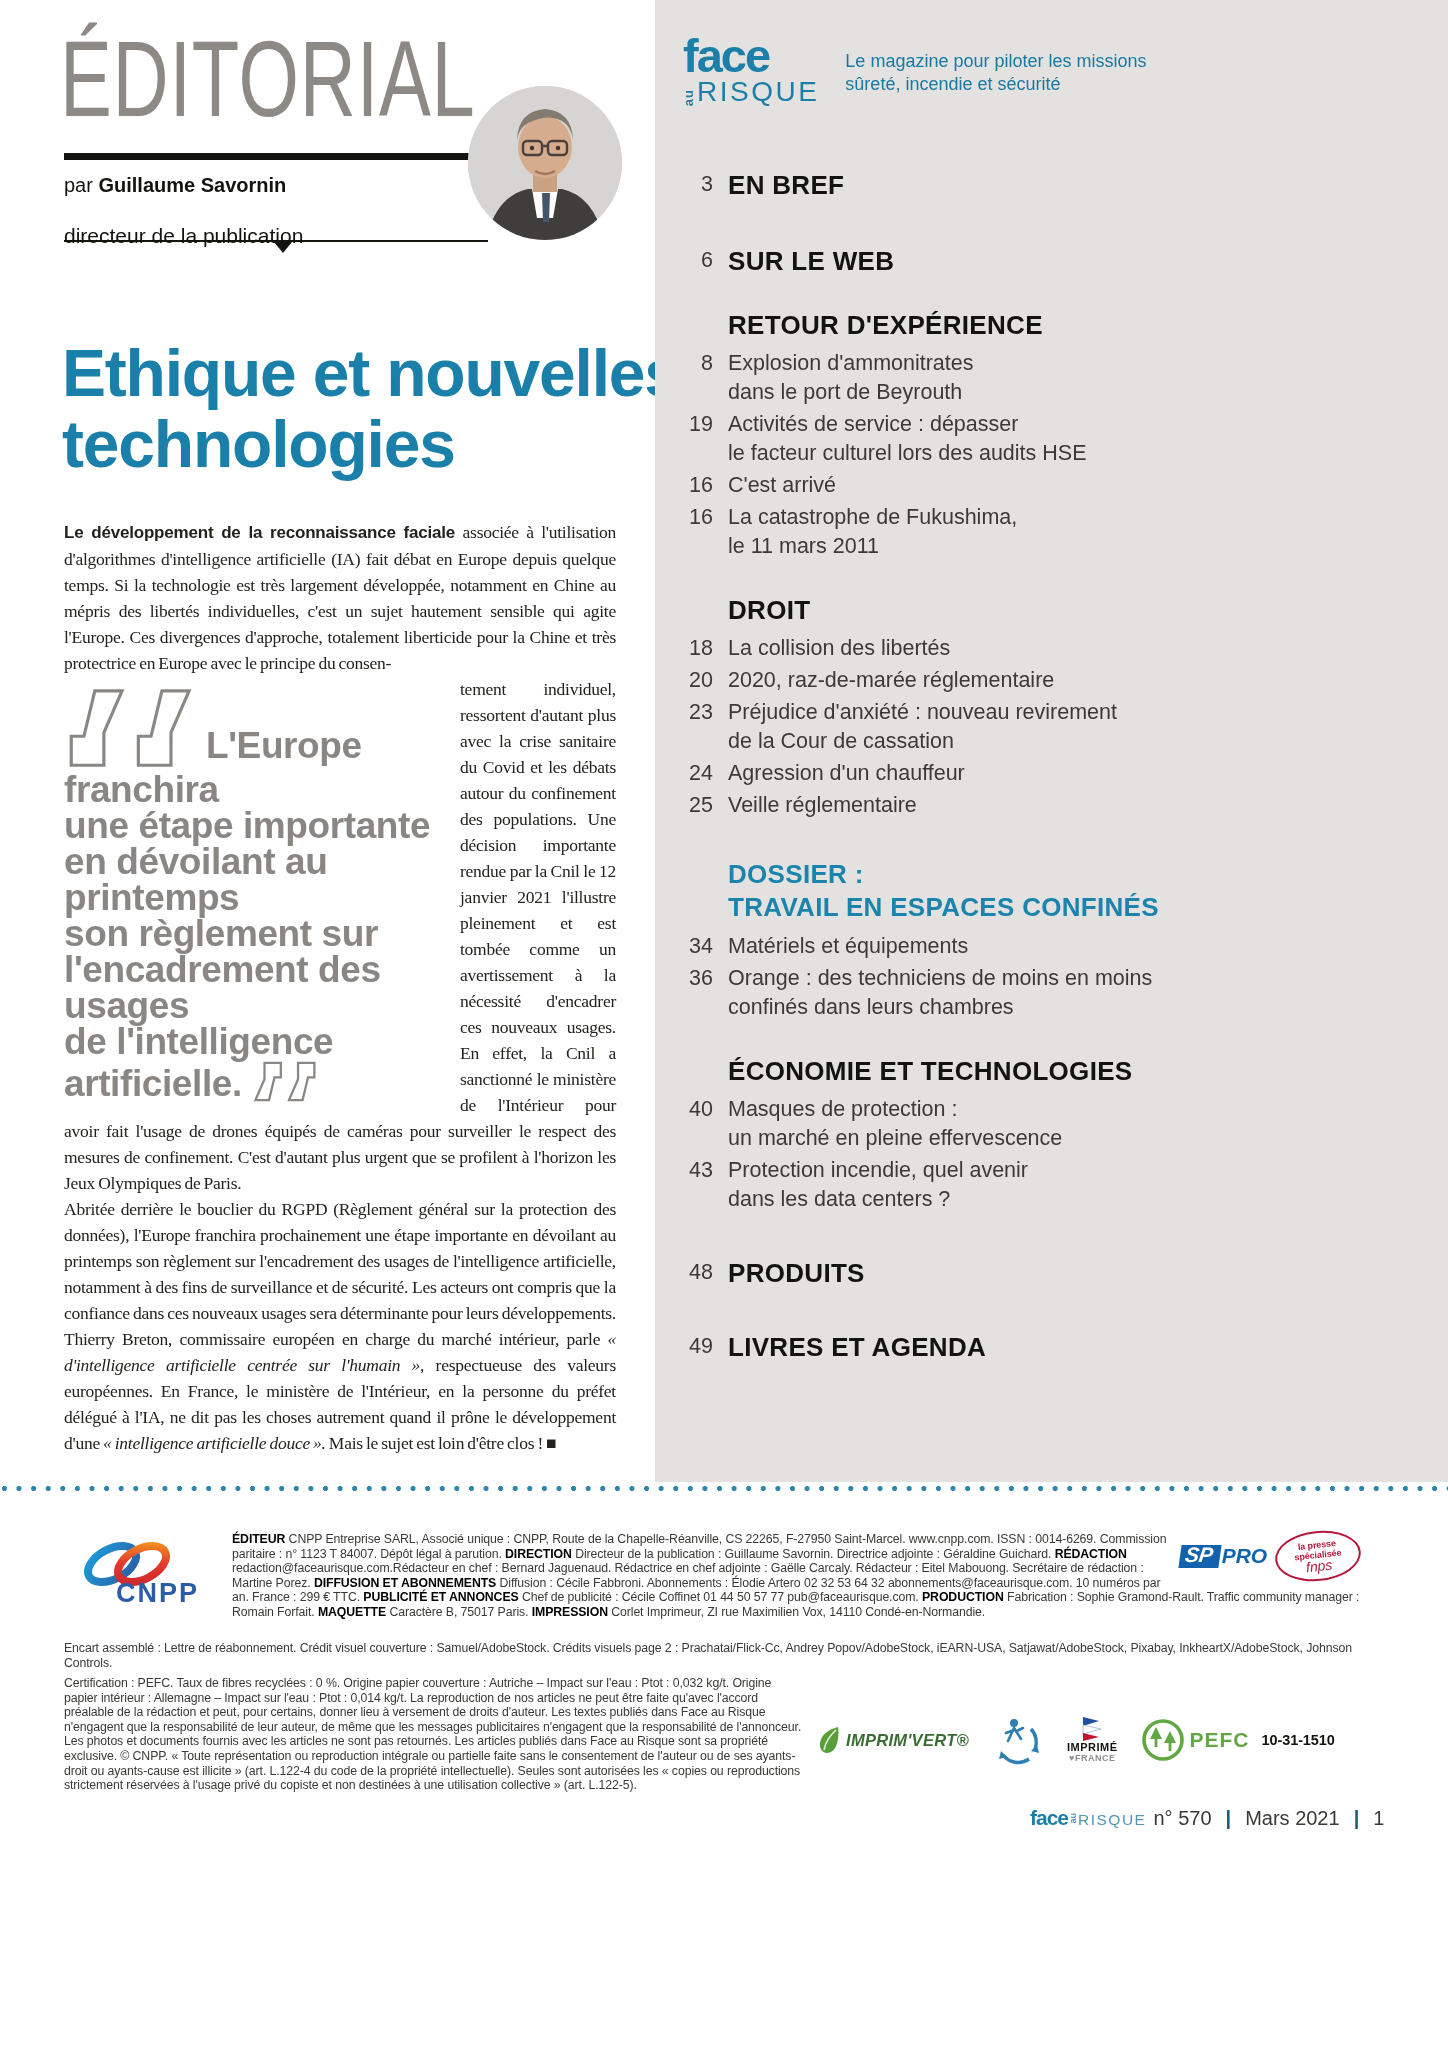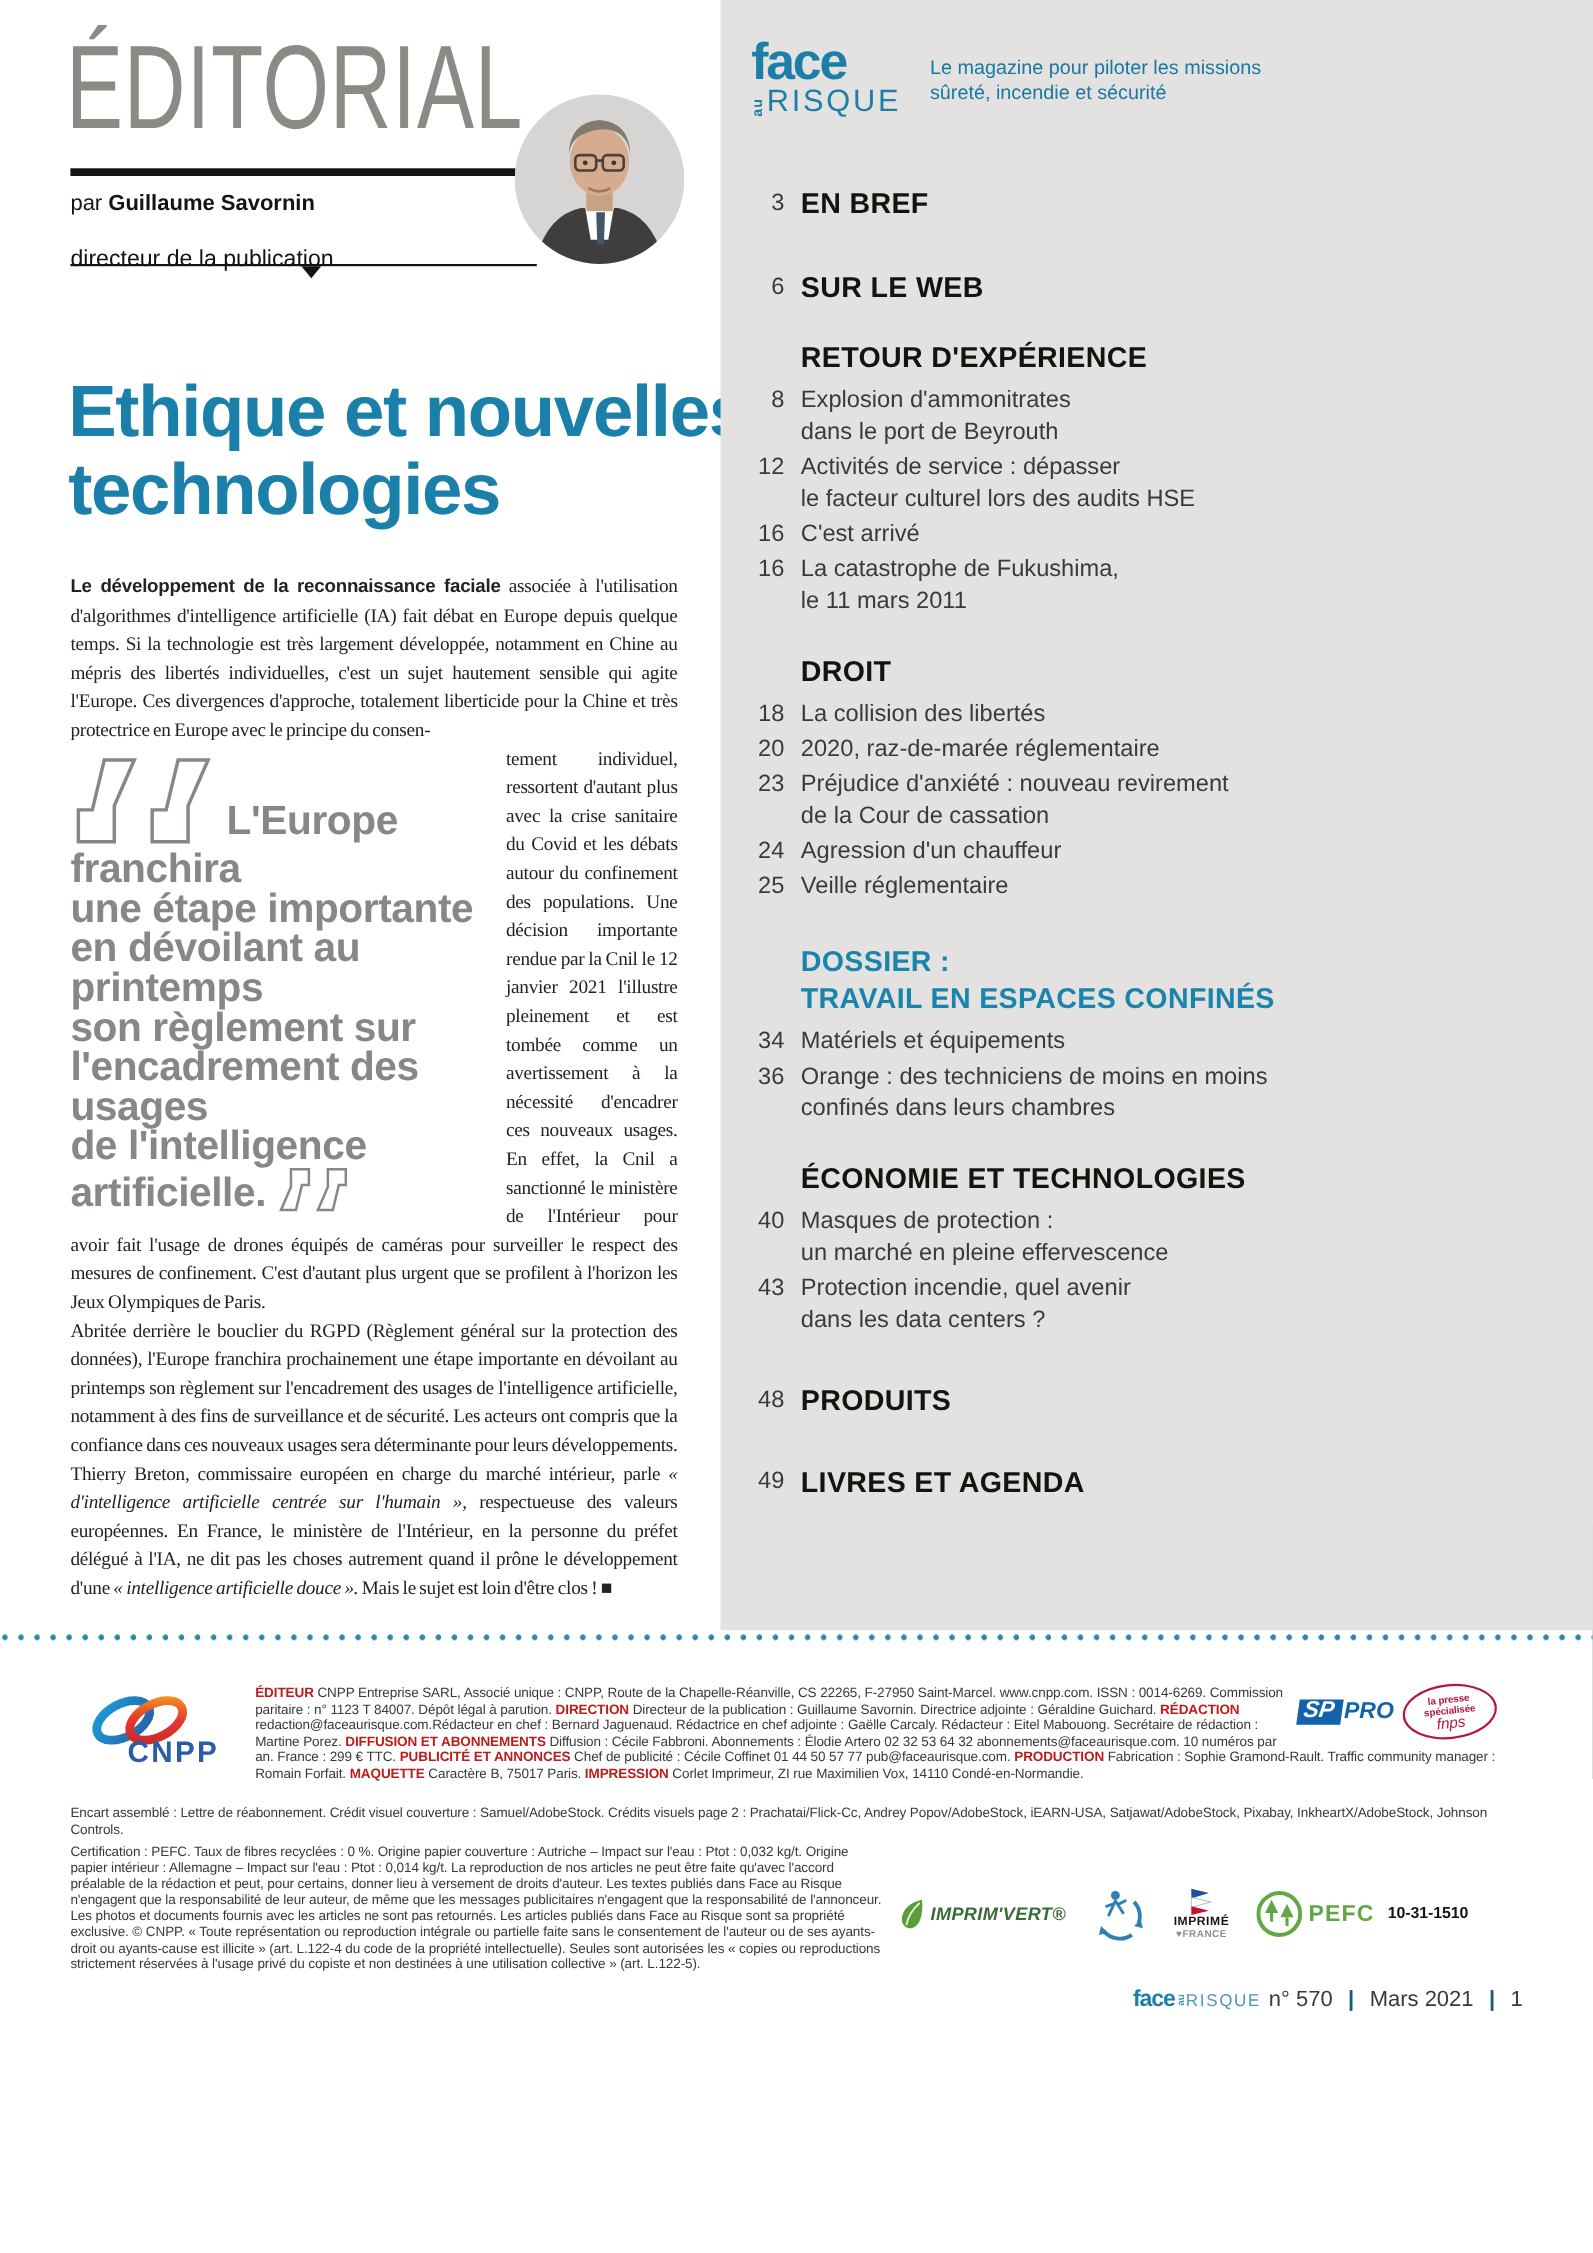--- a/index.html
+++ b/index.html
@@ -64,21 +64,21 @@
   .toc-row.d .lbl{font-size:26px;font-weight:800;color:#1b84ad;letter-spacing:.3px;line-height:33px;}
 
   
   .dotted{position:absolute;left:0;top:1484px;width:1448px;height:9px;
           background-image:radial-gradient(circle at 4.5px 4.5px,#2e86ad 2.3px,rgba(0,0,0,0) 2.8px);
           background-size:14.6px 9px;background-repeat:repeat-x;}
 
   
   .colo{position:absolute;left:64px;width:1322px;font-size:12.3px;line-height:14.6px;
         color:#3a3936;letter-spacing:-0.1px;text-align:left;}
-  .colo b{color:#b91c1c;}
+  .colo b{color:#000000;}
   .colo1{top:1532px;}
   .colo2{top:1641px;}
   .colo3{top:1676px;}
   .cnpp{float:left;width:158px;height:80px;margin:6px 10px 2px 0;position:relative;}
   .cnpp .cnpp-txt{position:absolute;left:52px;top:48px;font-size:27px;font-weight:bold;
         color:#2b5ca8;letter-spacing:2px;}
   .pressbox{float:right;width:206px;height:48px;margin:0 0 4px 10px;display:flex;align-items:center;gap:8px;}
   .sppro{display:flex;align-items:center;}
   .sppro .sp{display:inline-block;background:#1262ad;color:#fff;font-style:italic;font-weight:900;
         font-size:21px;padding:3px 7px 5px 5px;transform:skewX(-8deg);}
@@ -208,21 +208,21 @@
           </span>
         </div>
       <div class="toc-row">
           <span class="n">8</span>
           <span class="lbl">
             <span class="l1">Explosion d'ammonitrates</span>
             <span class="l2">dans le port de Beyrouth</span>
           </span>
         </div>
       <div class="toc-row">
-          <span class="n">12</span>
+          <span class="n">19</span>
           <span class="lbl">
             <span class="l1">Activités de service : dépasser</span>
             <span class="l2">le facteur culturel lors des audits HSE</span>
           </span>
         </div>
       <div class="toc-row">
           <span class="n">16</span>
           <span class="lbl">
             <span class="l1">C'est arrivé</span>
           </span>

